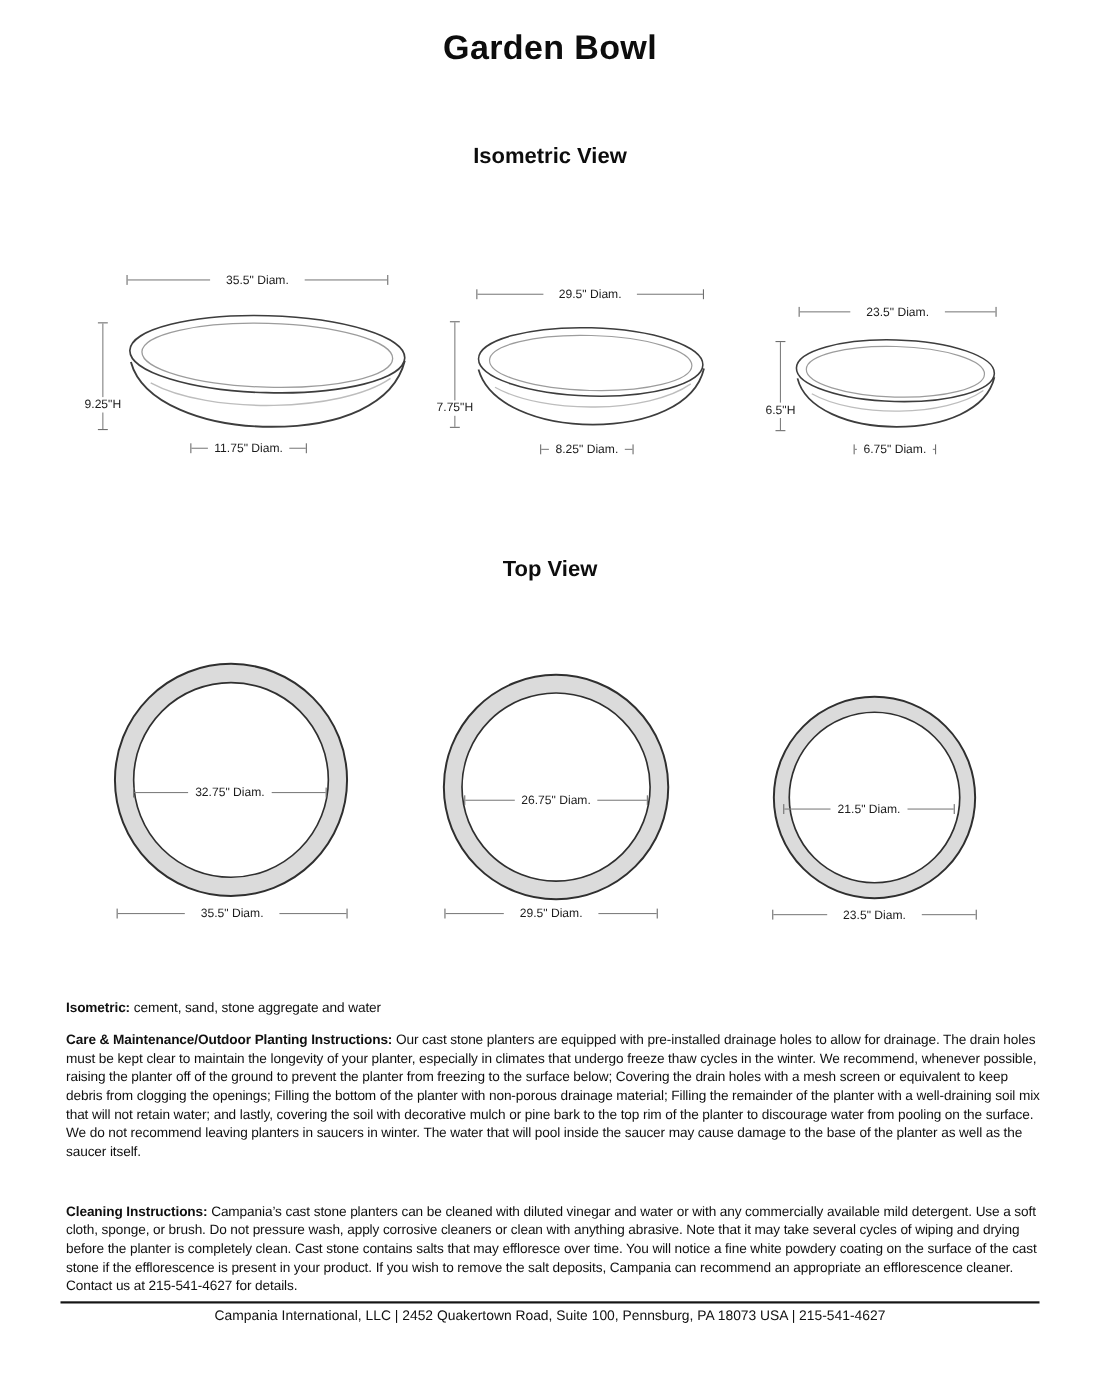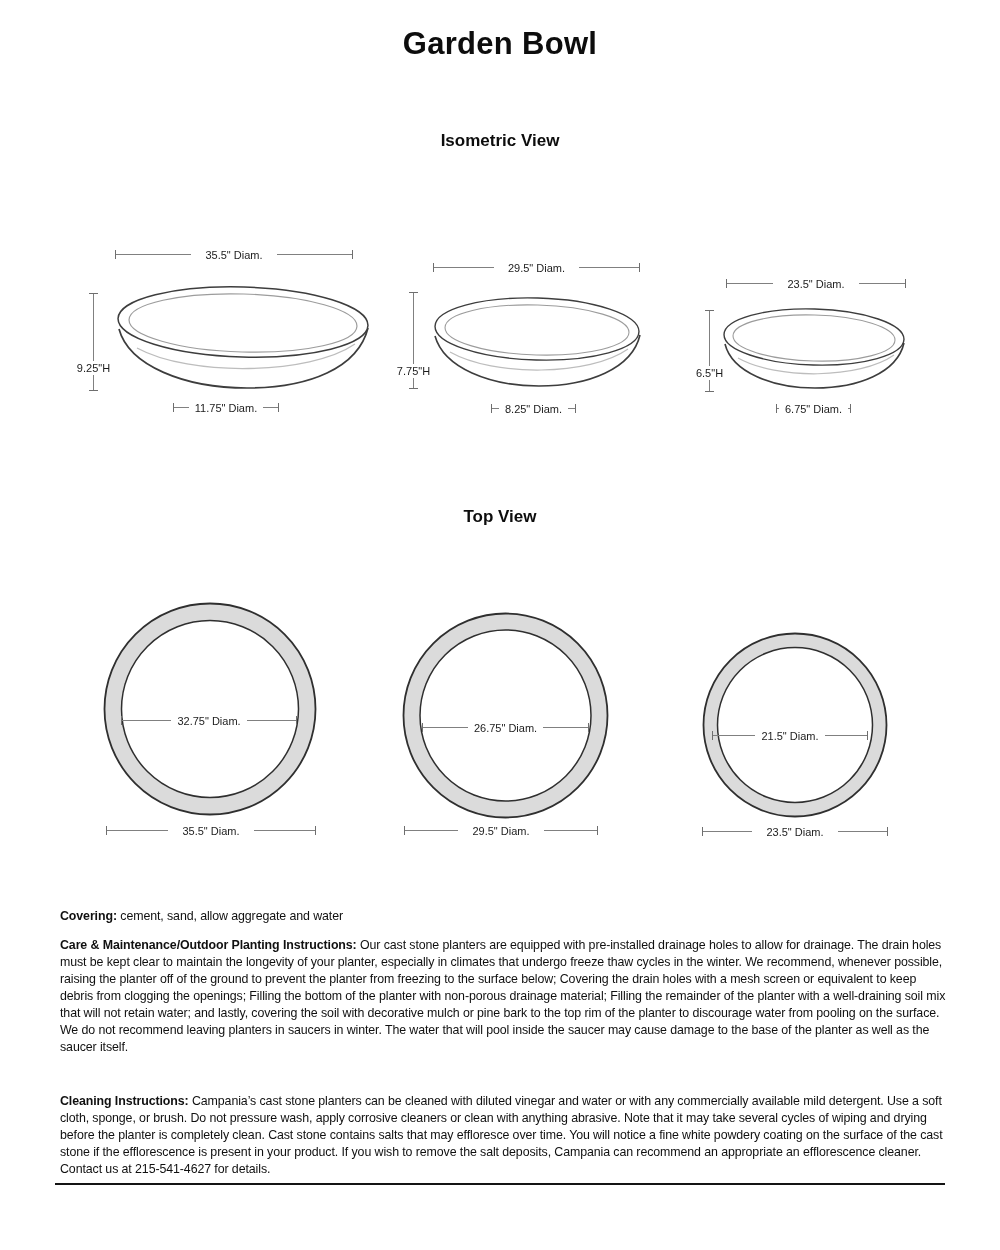--- a/index.html
+++ b/index.html
@@ -8,21 +8,21 @@
     position:relative; width:1000px; height:1250px; margin:0 auto;
     background:#ffffff; font-family:"Liberation Sans", sans-serif; color:#111;
     overflow:hidden;
   }
   .page-title {
     position:absolute; top:26px; left:0; right:0; text-align:center;
     font-size:31px; font-weight:bold; letter-spacing:0.3px; color:#0d0d0d;
   }
   .section-heading {
     position:absolute; left:0; right:0; text-align:center;
-    font-size:17px; font-weight:bold; color:#0d0d0d;
+    font-size:20px; font-weight:bold; color:#0d0d0d;
   }
   .iso-heading { top:131px; }
   .top-heading { top:507px; }
 
   svg { position:absolute; overflow:visible; }
 
   
   .hdim { position:absolute; display:flex; align-items:center; height:13px; }
   .hdim .tick  { width:1px; height:9px; background:#6e6e6e; }
   .hdim .dline { flex:1; height:1px; background:#808080; }
@@ -193,22 +193,23 @@
       <span class="tick"></span>
   </div>
   <div class="hdim wide" style="left:702px; top:825px; width:186px;">
     <span class="tick"></span>
       <span class="dline"></span>
       <span class="dlabel">23.5" Diam.</span>
       <span class="dline"></span>
       <span class="tick"></span>
   </div>
 
-  <p class="info" style="top:908px;"><b>Covering:</b> <span>cement, sand, allow aggregate and water</span></p>
+  <p class="info" style="top:908px;"><b>Isometric:</b> <span>cement, sand, stone aggregate and water</span></p>
 
   <p class="info" style="top:937px;"><b>Care &amp; Maintenance/Outdoor Planting Instructions:</b> <span>Our cast stone planters are equipped with pre-installed drainage holes to allow for drainage. The drain holes must be kept clear to maintain the longevity of your planter, especially in climates that undergo freeze thaw cycles in the winter.  We recommend, whenever possible, raising the planter off of the ground to prevent the planter from freezing to the surface below; Covering the drain holes with a mesh screen or equivalent to keep debris from clogging the openings; Filling the bottom of the planter with non-porous drainage material; Filling the remainder of the planter with a well-draining soil mix that will not retain water; and lastly, covering the soil with decorative mulch or pine bark to the top rim of the planter to discourage water from pooling on the surface. We do not recommend leaving planters in saucers in winter. The water that will pool inside the saucer may cause damage to the base of the planter as well as the saucer itself.</span></p>
 
 
   <p class="info" style="top:1093px;"><b>Cleaning Instructions:</b> <span>Campania’s cast stone planters can be cleaned with diluted vinegar and water or with any commercially available mild detergent. Use a soft cloth, sponge, or brush. Do not pressure wash, apply corrosive cleaners or clean with anything abrasive. Note that it may take several cycles of wiping and drying before the planter is completely clean. Cast stone contains salts that may effloresce over time. You will notice a fine white powdery coating on the surface of the cast stone if the efflorescence is present in your product. If you wish to remove the salt deposits, Campania can recommend an appropriate an efflorescence cleaner. Contact us at 215-541-4627 for details.</span></p>
 
   <div class="footer-rule"></div>
+  <div class="footer-line l1">Campania International, LLC | 2452 Quakertown Road, Suite 100, Pennsburg, PA 18073 USA | 215-541-4627</div>
 
 </div>
 
 </body></html>

